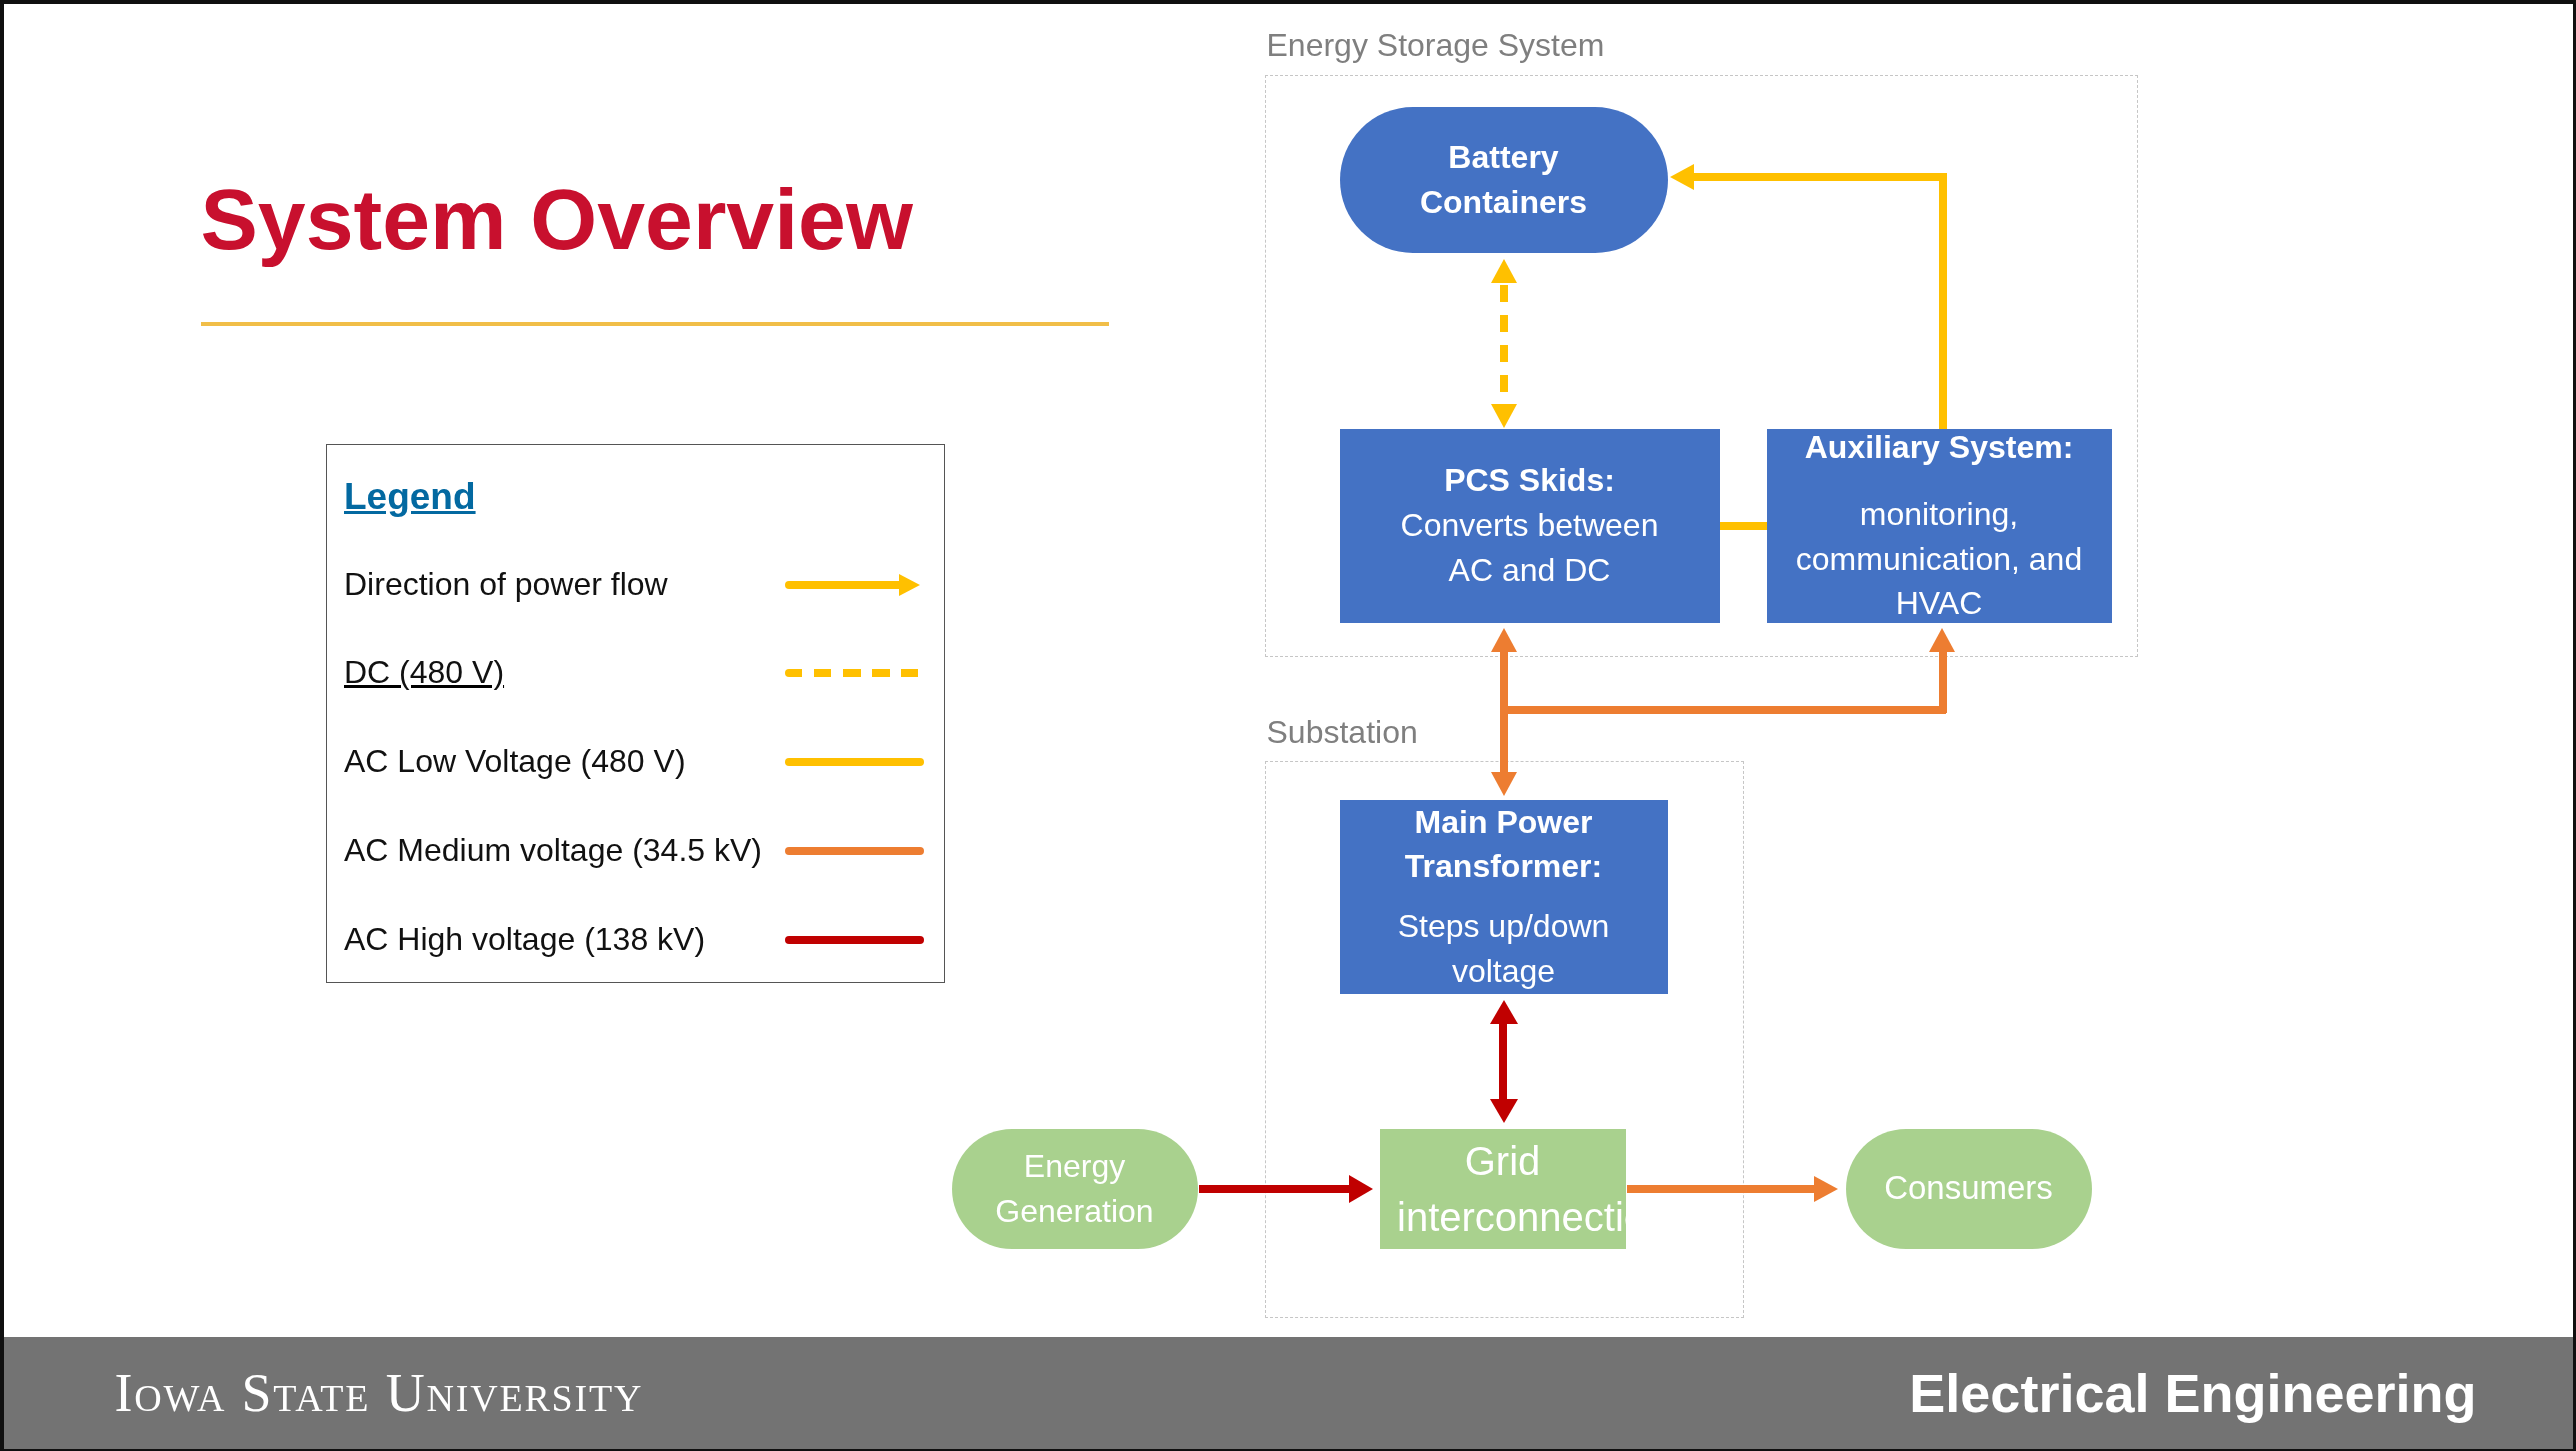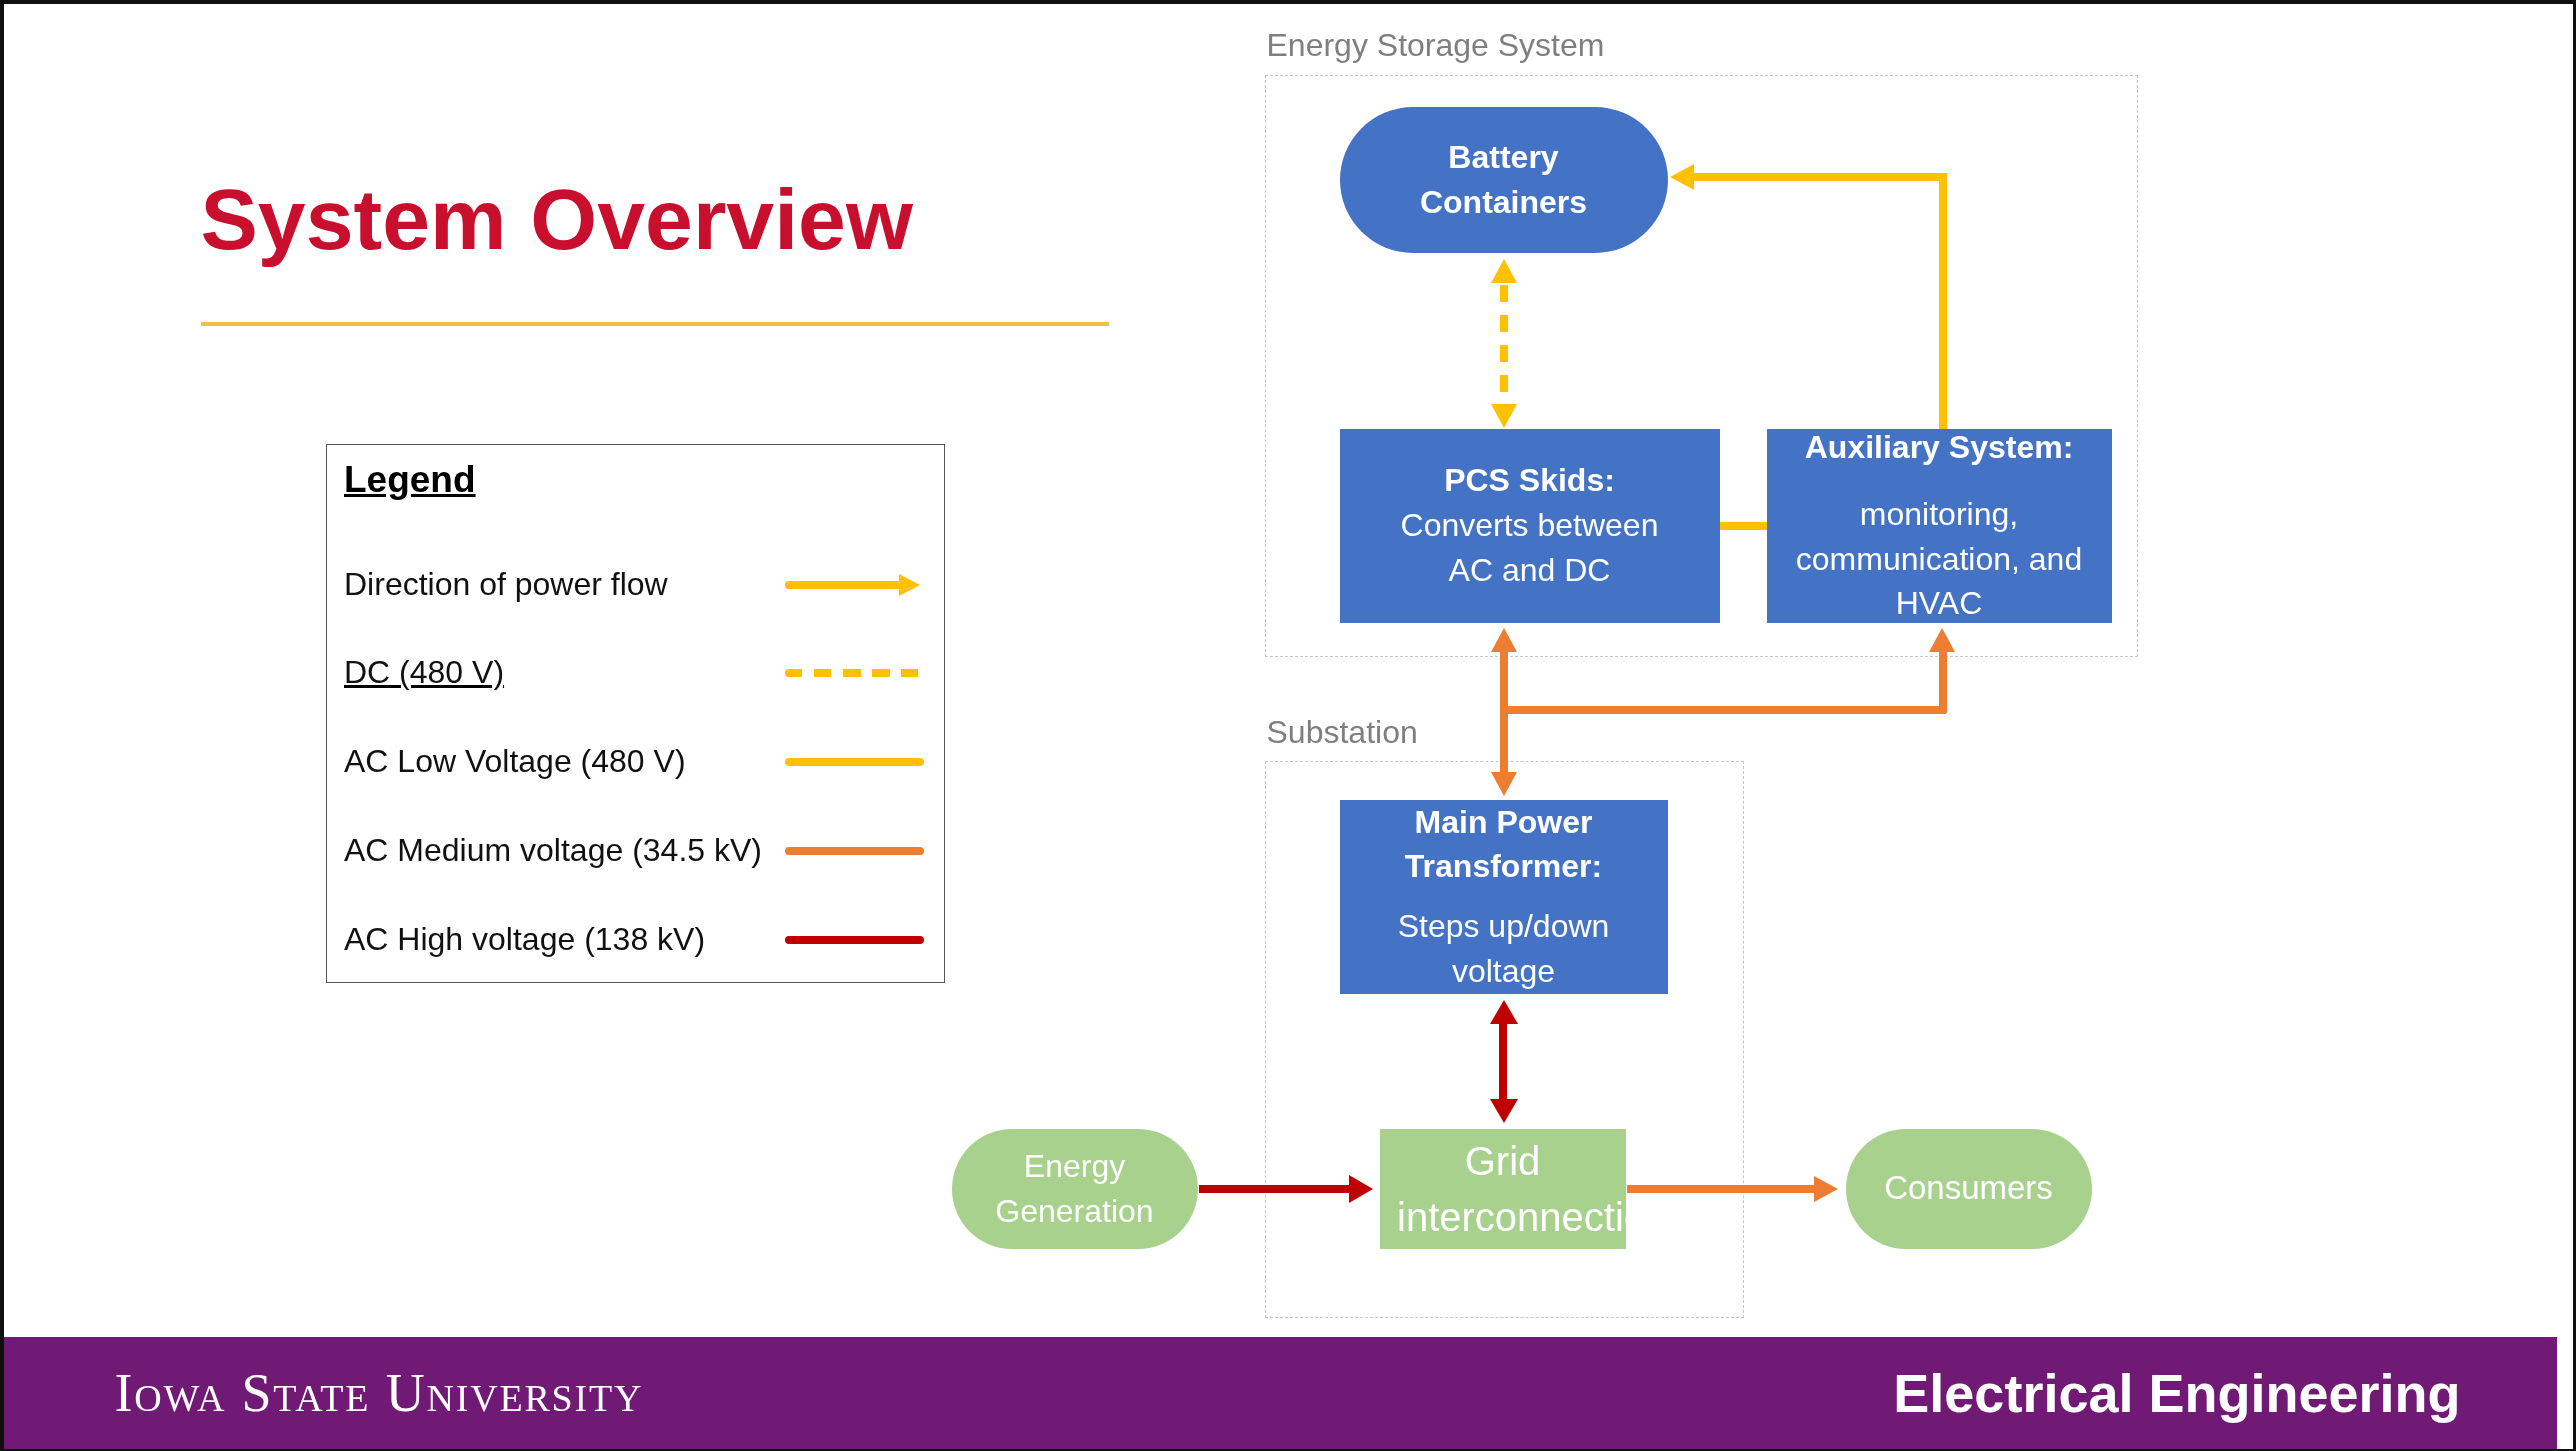--- a/index.html
+++ b/index.html
@@ -11,21 +11,21 @@
 
   
   .page-title{
     position:absolute;left:197px;top:168px;margin:0;
     font-size:86px;font-weight:700;color:#C8102E;letter-spacing:0px;line-height:1.1;
   }
   .title-divider{position:absolute;left:197px;top:318px;width:908px;height:4.4px;background:#F1BE48;}
 
   
   .legend{position:absolute;left:322px;top:440px;width:617px;height:537px;border:1.8px solid #555555;background:#ffffff;}
-  .legend-title{position:absolute;left:17.5px;top:14px;font-size:37px;font-weight:700;color:#000000;text-decoration:underline;}
+  .legend-title{position:absolute;left:17.5px;top:31px;font-size:37px;font-weight:700;color:#0369a1;text-decoration:underline;}
   .lrow{position:absolute;left:17.5px;right:0;height:46px;display:flex;align-items:center;}
   .llabel{font-size:32px;color:#111111;}
   .swatch{position:absolute;right:19.3px;width:139px;height:46px;display:flex;align-items:center;}
   .sline{height:8px;border-radius:4.4px;}
   .sline.full{width:139px;}
   .sline.forarrow{width:114px;border-radius:4.4px 0 0 4.4px;}
   .sdash{height:8px;width:139px;background:repeating-linear-gradient(to right,#FFC000 0 17.5px,transparent 17.5px 29px);border-radius:4.4px;}
   .gold-bg{background:#FFC000;} .orange-bg{background:#ED7D31;} .red-bg{background:#C00000;}
   .sw-head{width:0;height:0;border-top:11.4px solid transparent;border-bottom:11.4px solid transparent;border-left:21px solid #FFC000;}
 
@@ -51,21 +51,21 @@
   .down-gold{border-left:13px solid transparent;border-right:13px solid transparent;border-top:24px solid #FFC000;}
   .left-gold{border-top:13px solid transparent;border-bottom:13px solid transparent;border-right:24px solid #FFC000;}
   .up-orange{border-left:13px solid transparent;border-right:13px solid transparent;border-bottom:24px solid #ED7D31;}
   .down-orange{border-left:13px solid transparent;border-right:13px solid transparent;border-top:24px solid #ED7D31;}
   .right-orange{border-top:13px solid transparent;border-bottom:13px solid transparent;border-left:24px solid #ED7D31;}
   .up-red{border-left:14px solid transparent;border-right:14px solid transparent;border-bottom:24.6px solid #C00000;}
   .down-red{border-left:14px solid transparent;border-right:14px solid transparent;border-top:24.6px solid #C00000;}
   .right-red{border-top:14px solid transparent;border-bottom:14px solid transparent;border-left:24.6px solid #C00000;}
 
   
-  .footer{position:absolute;left:0;right:16px;bottom:0;height:112px;background:#701a75;text-align:center;}
+  .footer{position:absolute;left:0;right:0;bottom:0;height:112px;background:#737373;text-align:center;}
   .wordmark{
     position:absolute;left:111px;top:0;height:112px;line-height:112px;
     font-family:"Liberation Serif", serif;font-variant:small-caps;
     font-size:54px;color:#ffffff;letter-spacing:1.8px;
   }
   .dept{position:absolute;right:96px;top:0;height:112px;line-height:112px;font-size:54px;font-weight:700;color:#ffffff;}
 
   .maxw230{max-width:202px;} .maxw310{max-width:272px;} .maxw370{max-width:325px;}
   .maxw300{max-width:263px;} .maxw260{max-width:228px;} .maxw240{max-width:211px;}
 </style>

